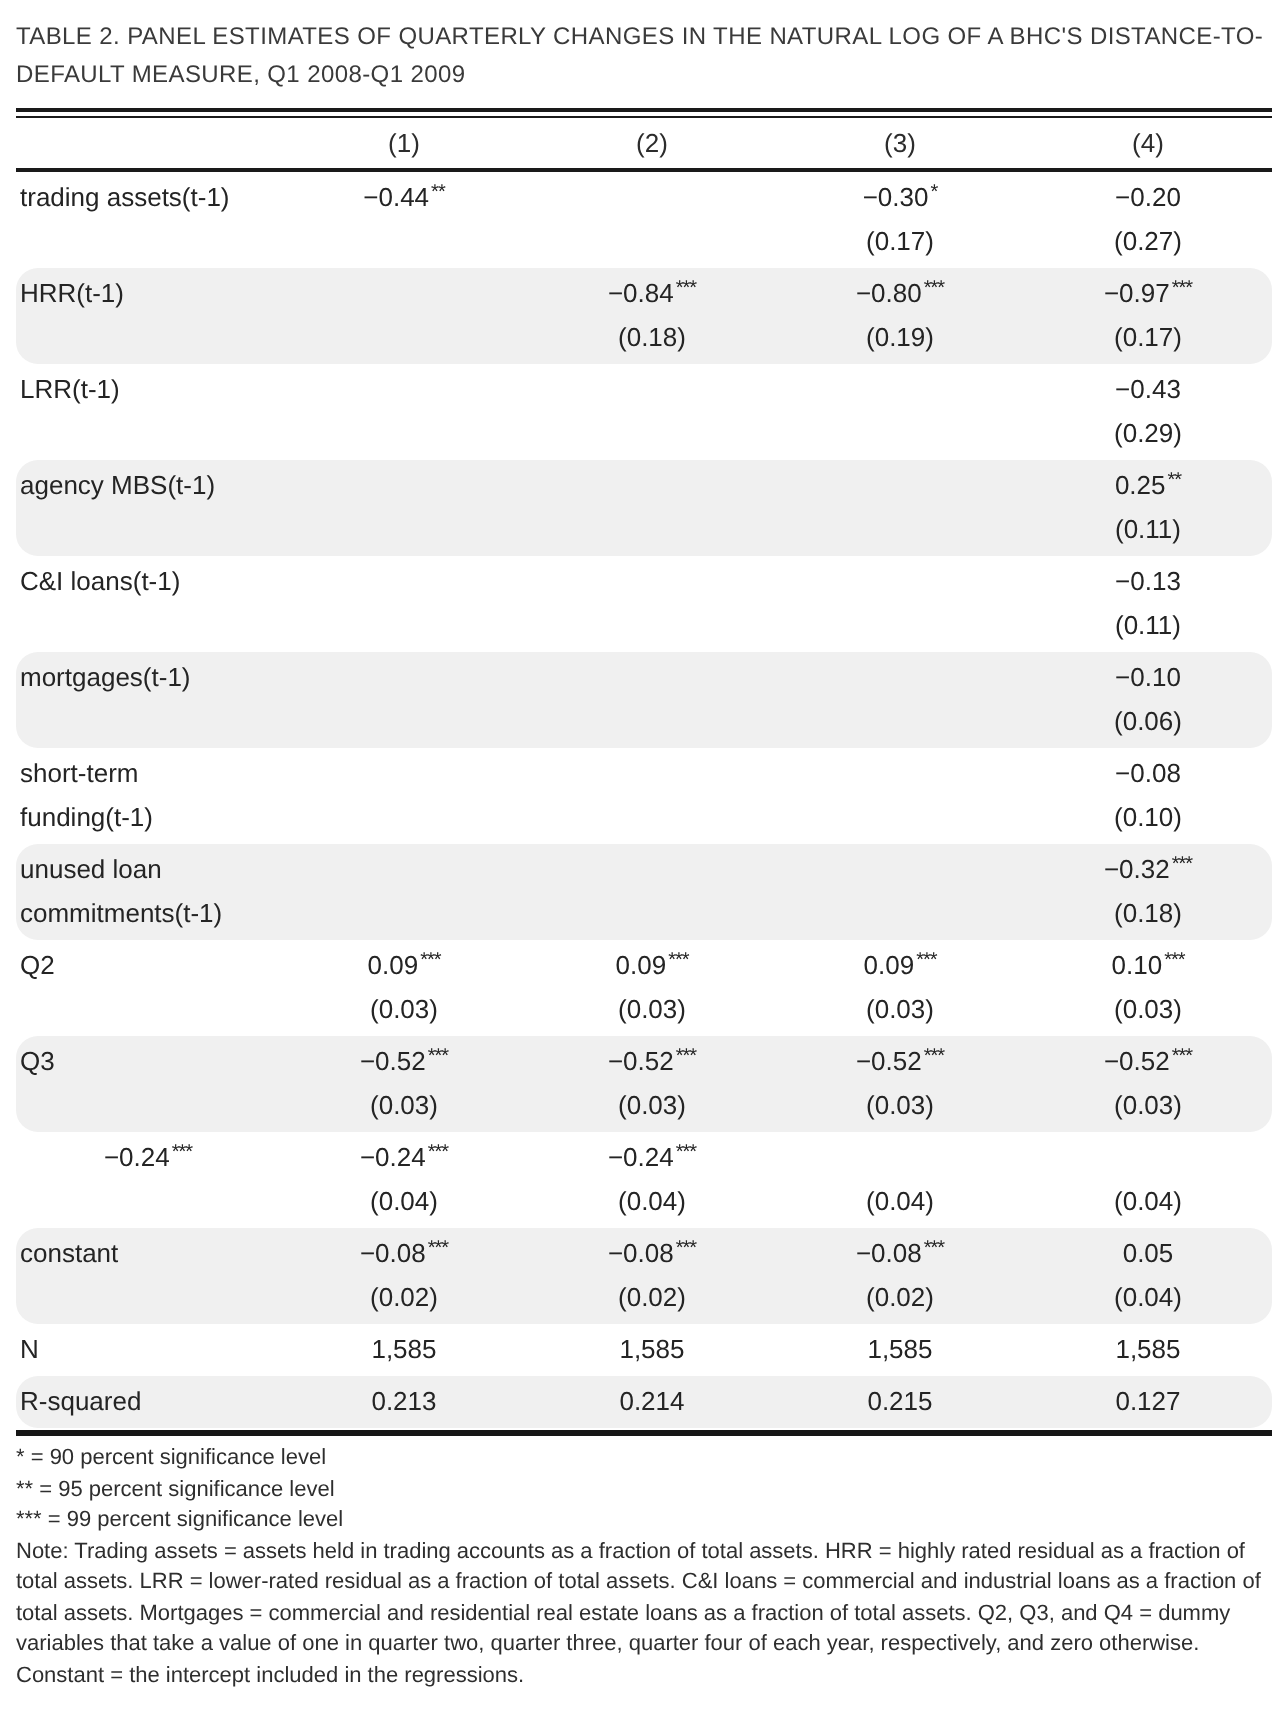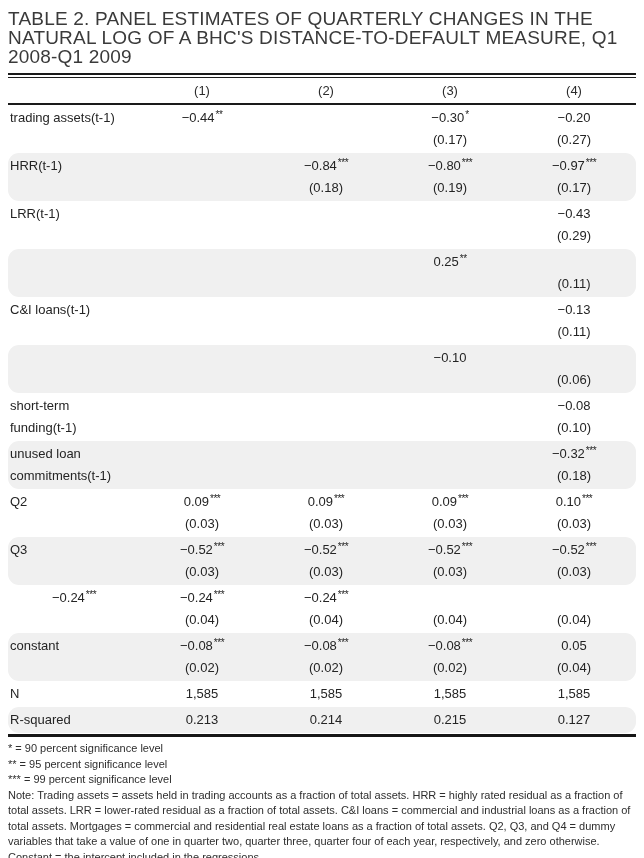--- a/index.html
+++ b/index.html
@@ -9,21 +9,21 @@
   }
   html,body{margin:0;padding:0;background:#ffffff;}
   body{
     width:644px;height:858px;overflow:hidden;
     font-family:"Liberation Sans", sans-serif;
     color:var(--text);
     -webkit-font-smoothing:antialiased;
   }
   .page{padding:6px 8px 0 8px;width:628px;}
   .title{
-    font-size:19px;line-height:19px;letter-spacing:0.2px;
+    font-size:12px;line-height:19px;letter-spacing:0.2px;
     color:#3a3a3a;margin:3px 0 7px 0;font-weight:400;
   }
   .rule-double{height:2px;border-top:2px solid var(--rule);border-bottom:1px solid var(--rule);}
   .grid{display:grid;grid-template-columns:132px 1fr 1fr 1fr 1fr;}
   .header-row{padding:5px 0 4px 0;border-bottom:2px solid var(--rule);font-size:13px;line-height:16px;color:#2c2c2c;}
   .num{text-align:center;}
   .lbl{text-align:left;padding-left:2px;}
   .band{padding:2px 0;}
   .band.shaded{background:var(--band);border-radius:11px;}
   .line{font-size:13px;line-height:22px;height:22px;color:#242424;}
@@ -93,20 +93,21 @@
         <div class="grid line">
           <div class="lbl"></div>
           <div class="num"></div>
           <div class="num"></div>
           <div class="num"></div>
           <div class="num">(0.29)</div>
         </div>
       </div>
       <div class="band shaded">
         <div class="grid line">
+          <div class="lbl">agency MBS(t-1)</div>
           <div class="num"></div>
           <div class="num"></div>
           <div class="num"></div>
           <div class="num"><span>0.25</span><span class="star">**</span></div>
         </div>
         <div class="grid line">
           <div class="lbl"></div>
           <div class="num"></div>
           <div class="num"></div>
           <div class="num"></div>
@@ -124,20 +125,21 @@
         <div class="grid line">
           <div class="lbl"></div>
           <div class="num"></div>
           <div class="num"></div>
           <div class="num"></div>
           <div class="num">(0.11)</div>
         </div>
       </div>
       <div class="band shaded">
         <div class="grid line">
+          <div class="lbl">mortgages(t-1)</div>
           <div class="num"></div>
           <div class="num"></div>
           <div class="num"></div>
           <div class="num"><span>−0.10</span></div>
         </div>
         <div class="grid line">
           <div class="lbl"></div>
           <div class="num"></div>
           <div class="num"></div>
           <div class="num"></div>

